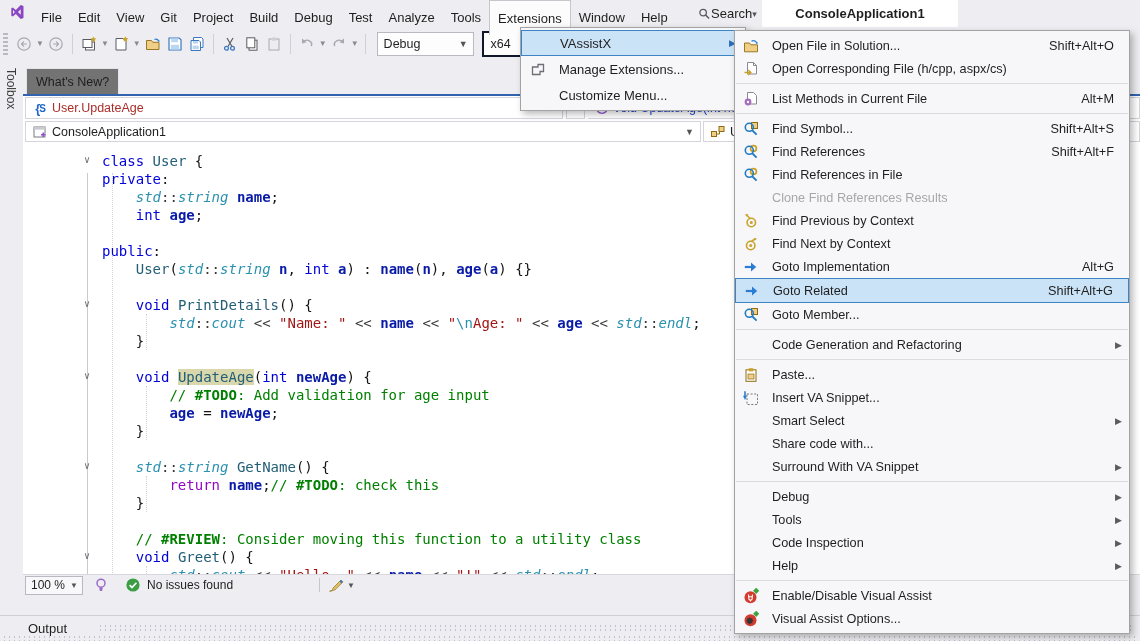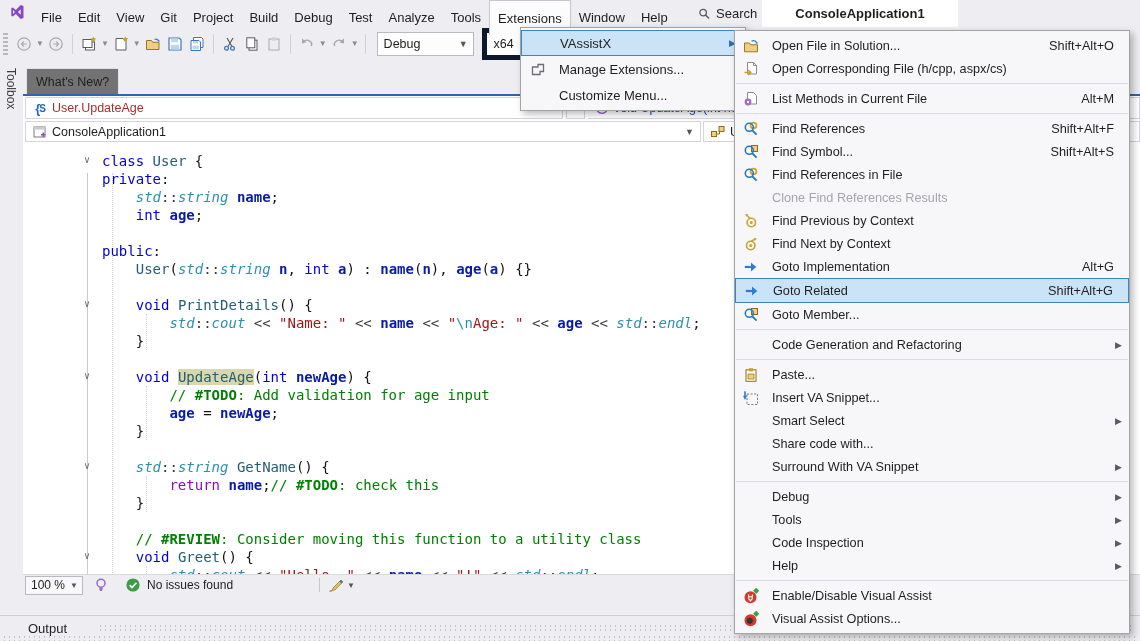--- a/index.html
+++ b/index.html
@@ -7,36 +7,36 @@
        font-family:"Liberation Sans",sans-serif;font-size:13px;color:#1E1E1E;
        --active-tab:#3163AE;--mhl:#CBE3F7;--mhlb:#3C84C4;--ctx-red:#AC2E2A;--def-blue:#1D43CE;}
   .icon{display:inline-flex;width:16px;height:16px;align-items:center;justify-content:center;flex:none}
   .icon svg{width:16px;height:16px}
 
   
   .titlebar{position:absolute;left:0;top:0;width:100%;height:27px;background:#EEEEF2;display:flex;align-items:stretch;z-index:5}
   .vslogo{margin:4px 8px 0 9px}
   .menu-item{padding:17px 8px;display:flex;align-items:center;cursor:default}
   .menu-item.open{background:#FCFCFD;border:1px solid #C6C6CC;border-bottom:none}
-  .search-group{position:absolute;left:698px;top:0;height:27px;display:flex;align-items:center;gap:5px}
+  .search-group{position:absolute;left:698px;top:0;height:27px;display:flex;align-items:center;}
   .search-caret{font-size:9px;color:#555}
   .window-title{position:absolute;left:762px;top:0;width:196px;height:27px;background:#FFFFFF;
                 display:flex;align-items:center;justify-content:center;font-weight:bold}
 
   
   .toolbar{position:absolute;left:0;top:27px;width:100%;height:33px;background:#EEEEF2;display:flex;align-items:center;z-index:4}
   .grip{width:5px;height:22px;margin:0 5px 0 3px;background:repeating-linear-gradient(to bottom,#B9B9C2 0 2px,transparent 2px 4px)}
   .tb-btn{margin:0 3px;display:inline-flex;align-items:center}
   .tb-dd{font-size:8px;color:#8A8A92;margin:0 1px}
   .tb-sep{width:1px;height:20px;background:#CFCFD6;margin:0 5px}
   .combo{height:22px;background:#FDFDFE;border:1px solid #B9B9C2;display:flex;align-items:center;font-size:12.5px}
   .combo .lbl{padding:0 6px;flex:1}
   .combo .car{font-size:9px;color:#555;padding:0 5px;border-left:1px solid transparent}
   .debug-combo{width:95px;margin-left:6px}
-  .plat-combo{width:52px;margin-left:8px;border:5px solid #0f172a;background:#FDFDFE;height:22px;display:flex;align-items:center;padding-left:7px;font-size:12.5px}
+  .plat-combo{width:52px;margin-left:8px;border:2px solid #0f172a;background:#FDFDFE;height:22px;display:flex;align-items:center;padding-left:7px;font-size:12.5px}
 
   
   .toolbox{position:absolute;left:0;top:60px;width:23px;height:555px;background:#EEEEF2;border-right:1px solid #DADAE0}
   .toolbox span{writing-mode:vertical-rl;display:inline-block;margin:8px 0 0 4px;font-size:12px;color:#3B3B3B}
 
   
   .editor{position:absolute;left:23px;top:60px;right:0;height:555px;background:#EEEEF2}
   .tabs{position:absolute;left:3px;top:8px;height:26px;display:flex;z-index:1}
   .tab{display:flex;align-items:center;padding:0 9px;font-size:12.5px}
   .tab.active{background:var(--active-tab);color:#fff;font-weight:bold}
@@ -453,38 +453,38 @@
             <circle cx="5" cy="11" r="1.2" fill="#fff"></circle>
           </svg>
         </span>
         <span class="lbl">List Methods in Current File</span>
         <span class="sc">Alt+M</span>
       </div>
       <div class="msep"></div>
       <div class="mrow">
         <span class="icon">
           <svg viewBox="0 0 16 16">
+            <rect x="8.5" y="1.5" width="6" height="6" fill="#F0CE86" stroke="#8F6C14"></rect>
+            <circle cx="6.3" cy="6.3" r="4" fill="none" stroke="#1E7AC4" stroke-width="1.6"></circle>
+            <line x1="9.3" y1="9.3" x2="13.6" y2="13.6" stroke="#1E7AC4" stroke-width="1.9"></line>
+          </svg>
+        </span>
+        <span class="lbl">Find Symbol...</span>
+        <span class="sc">Shift+Alt+S</span>
+      </div>
+      <div class="mrow">
+        <span class="icon">
+          <svg viewBox="0 0 16 16">
             <circle cx="10.5" cy="4.5" r="2.9" fill="none" stroke="#C9A227" stroke-width="1.7"></circle>
             <circle cx="6.3" cy="6.3" r="4" fill="none" stroke="#1E7AC4" stroke-width="1.6"></circle>
             <line x1="9.3" y1="9.3" x2="13.6" y2="13.6" stroke="#1E7AC4" stroke-width="1.9"></line>
           </svg>
         </span>
         <span class="lbl">Find References</span>
         <span class="sc">Shift+Alt+F</span>
-      </div>
-      <div class="mrow">
-        <span class="icon">
-          <svg viewBox="0 0 16 16">
-            <rect x="8.5" y="1.5" width="6" height="6" fill="#F0CE86" stroke="#8F6C14"></rect>
-            <circle cx="6.3" cy="6.3" r="4" fill="none" stroke="#1E7AC4" stroke-width="1.6"></circle>
-            <line x1="9.3" y1="9.3" x2="13.6" y2="13.6" stroke="#1E7AC4" stroke-width="1.9"></line>
-          </svg>
-        </span>
-        <span class="lbl">Find Symbol...</span>
-        <span class="sc">Shift+Alt+S</span>
       </div>
       <div class="mrow">
         <span class="icon">
           <svg viewBox="0 0 16 16">
             <circle cx="10.5" cy="4.5" r="2.9" fill="none" stroke="#C9A227" stroke-width="1.7"></circle>
             <circle cx="6.3" cy="6.3" r="4" fill="none" stroke="#1E7AC4" stroke-width="1.6"></circle>
             <line x1="9.3" y1="9.3" x2="13.6" y2="13.6" stroke="#1E7AC4" stroke-width="1.9"></line>
           </svg>
         </span>
         <span class="lbl">Find References in File</span>

